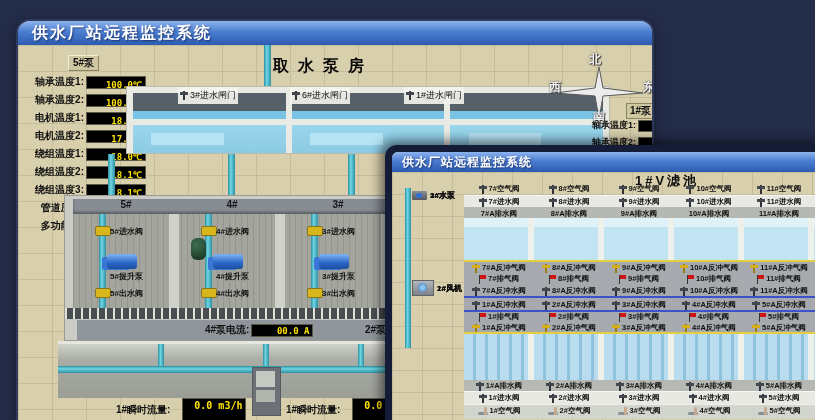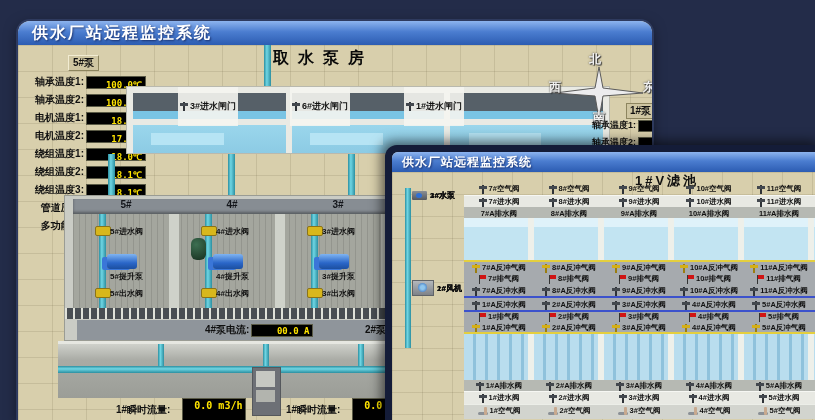--- a/index.html
+++ b/index.html
@@ -29,41 +29,41 @@
   .pipe-h{background:linear-gradient(#2c8fa0,#6fd6e4 40%,#2c8fa0);}
   
   .w-back{position:absolute;left:18px;top:21px;width:634px;height:399px;
     background:#d8cfac;border-radius:12px 12px 0 0;overflow:hidden;
     box-shadow:0 0 0 2px #2e3a5e,0 4px 14px rgba(0,0,0,.5);}
   .w-back .scene{position:absolute;left:0;top:24px;right:0;bottom:0;
     background:
       repeating-linear-gradient(90deg,rgba(90,80,50,.14) 0 1px,transparent 1px 34px),
       repeating-linear-gradient(rgba(90,80,50,.14) 0 1px,transparent 1px 26px),
       #d8cfac;overflow:hidden;font-size:10px;color:#101010;}
-  .scene-title-back{position:absolute;left:210px;top:3px;width:190px;text-align:center;
+  .scene-title-back{position:absolute;left:210px;top:11px;width:190px;text-align:center;
     font-size:16px;font-weight:bold;letter-spacing:9px;color:#090909;
     font-family:"Liberation Serif","DejaVu Serif",serif;}
   .tpanel{position:absolute;left:6px;top:10px;width:130px;}
   .tpanel .hdr{margin-left:44px;margin-bottom:4px;background:#cfc6a2;border:1px solid #8d855f;
     border-top-color:#f2ecd2;border-left-color:#f2ecd2;display:inline-block;
     padding:0 4px;font-weight:bold;font-size:10px;}
   .trow{display:flex;align-items:center;margin-bottom:4px;}
   .trow .lbl{width:60px;text-align:right;font-size:10px;font-weight:bold;
     font-family:Liberation Sans, sans-serif;}
   .trow .vbox{width:60px;height:13px;font-size:9px;margin-left:2px;}
   .tank{position:absolute;left:108px;top:41px;width:484px;height:68px;
     background:#e9eae4;border:1px solid #b9b9ae;box-sizing:border-box;padding:6px;}
   .tank .grid{display:grid;grid-template-columns:1fr 1fr 1fr;grid-template-rows:26px 28px;
     gap:6px;height:100%;}
   .tank .c1{background:linear-gradient(#566068 0 70%,#79c4e4 70% 100%);}
   .tank .c2{background:linear-gradient(#9ad6ec,#8ccbe4);position:relative;}
   .tank .c2::after{content:"";position:absolute;left:12%;top:30%;width:24%;height:40%;
     background:#b6e4f4;box-shadow:36px 0 0 #b6e4f4;}
   .gate{position:absolute;top:42px;display:flex;align-items:center;gap:2px;
-    background:rgba(245,245,240,.9);padding:13px 2px;font-size:9px;font-weight:bold;}
+    background:rgba(245,245,240,.9);padding:2px 2px;font-size:9px;font-weight:normal;}
   .compass{position:absolute;left:525px;top:8px;width:108px;height:82px;color:#f2f2f2;
     font-weight:bold;font-size:12px;text-shadow:0 0 2px #333,1px 1px 1px #333;}
   .compass .pt{position:absolute;}
   .proom{position:absolute;left:46px;top:150px;width:446px;height:146px;
     background:#caccc5;border:1px solid #9a9c94;box-sizing:border-box;}
   .proom-head{position:absolute;left:8px;right:8px;top:3px;height:15px;background:#878d93;
     display:flex;box-shadow:inset 0 -2px 3px rgba(0,0,0,.35);}
   .proom-head .bayhdr{width:106px;text-align:center;font-size:10px;font-weight:bold;color:#13151a;}
   .proom-floor{position:absolute;left:8px;right:8px;top:18px;height:94px;display:flex;
     background:repeating-linear-gradient(90deg,rgba(0,0,0,.10) 0 1px,transparent 1px 6px),#a4a69e;}

